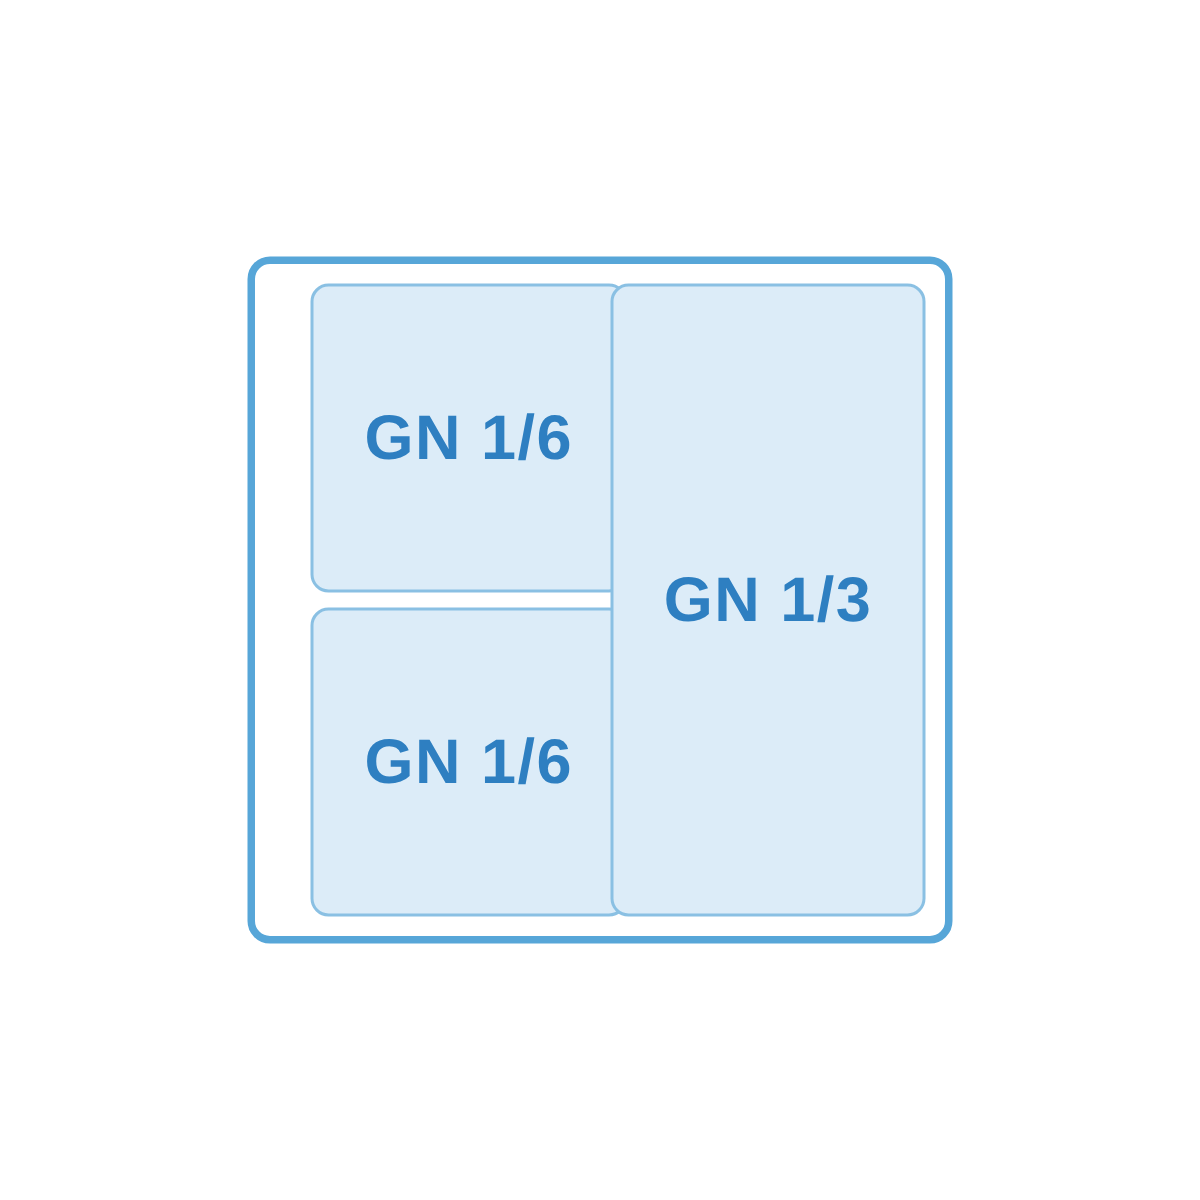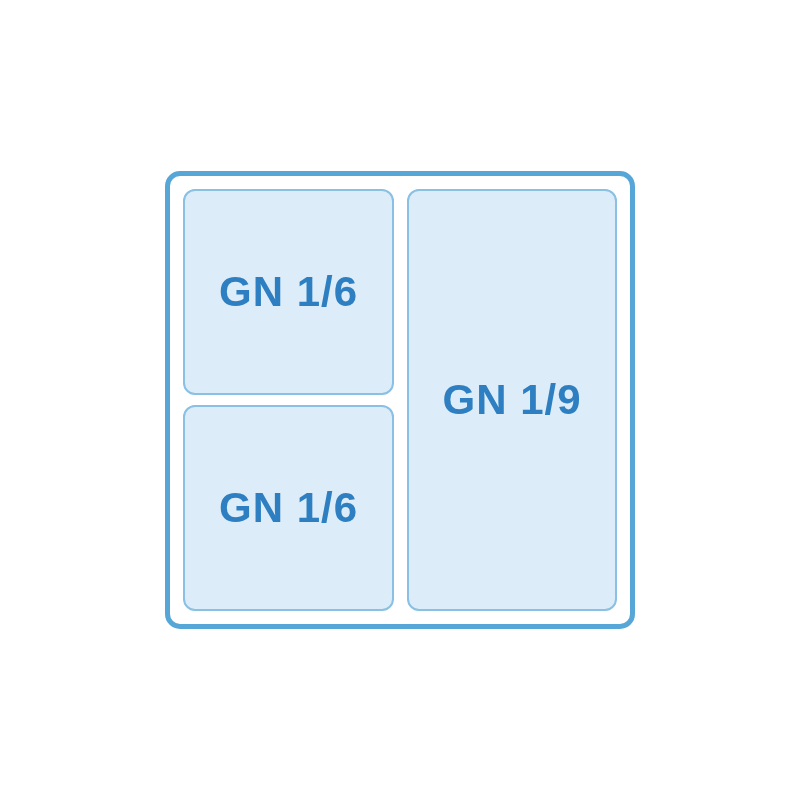--- a/index.html
+++ b/index.html
@@ -47,20 +47,21 @@
     background: #dcecf8;
     border: 2px solid #8ac0e3;
     border-radius: 12px;
     display: flex;
     align-items: center;
     justify-content: center;
   }
   .slot-sixth {
     flex: 1;
     width: 100%;
+    margin-left: 24px;
   }
   .slot-third {
     flex: 1;
   }
   .slot-label {
     color: #2e7fc1;
     font-size: 42px;
     font-weight: 600;
     letter-spacing: 1px;
     line-height: 1;
@@ -75,17 +76,17 @@
     <div class="col-left">
       <div class="slot slot-sixth">
         <span class="slot-label">GN 1/6</span>
       </div>
       <div class="slot slot-sixth">
         <span class="slot-label">GN 1/6</span>
       </div>
     </div>
     <div class="col-right">
       <div class="slot slot-third">
-        <span class="slot-label">GN 1/9</span>
+        <span class="slot-label">GN 1/3</span>
       </div>
     </div>
   </div>
 </div>
 
 </body></html>

